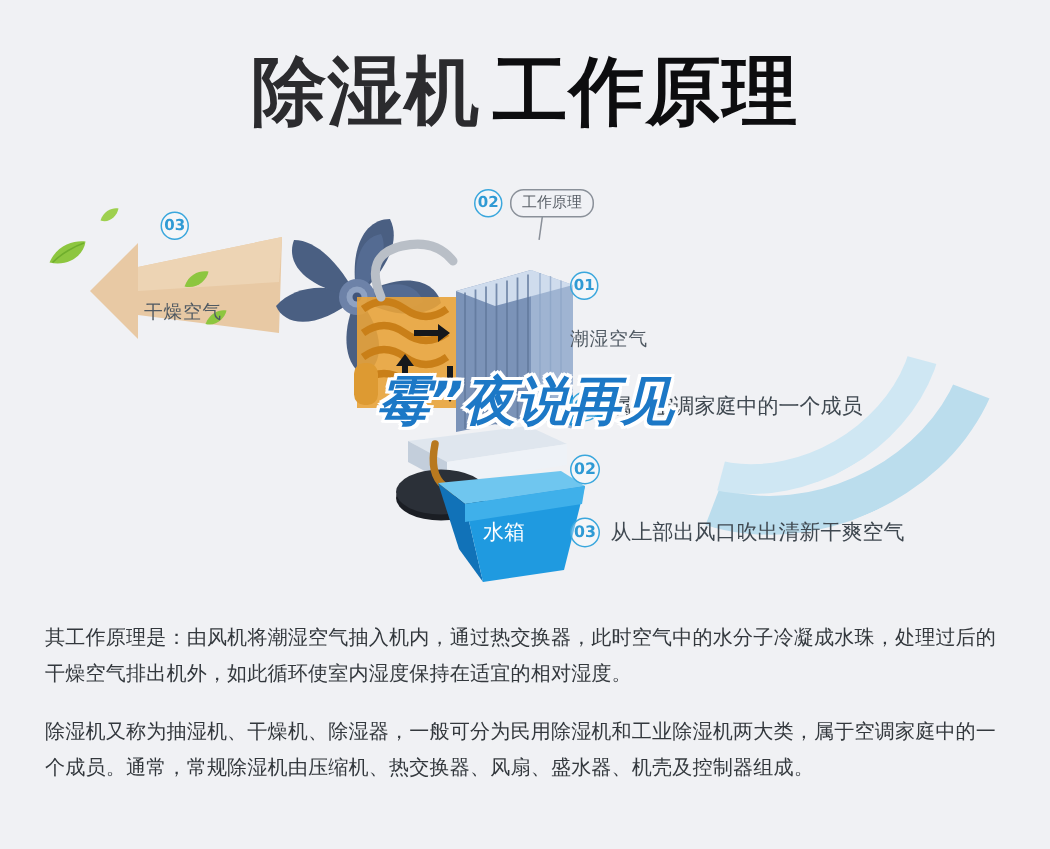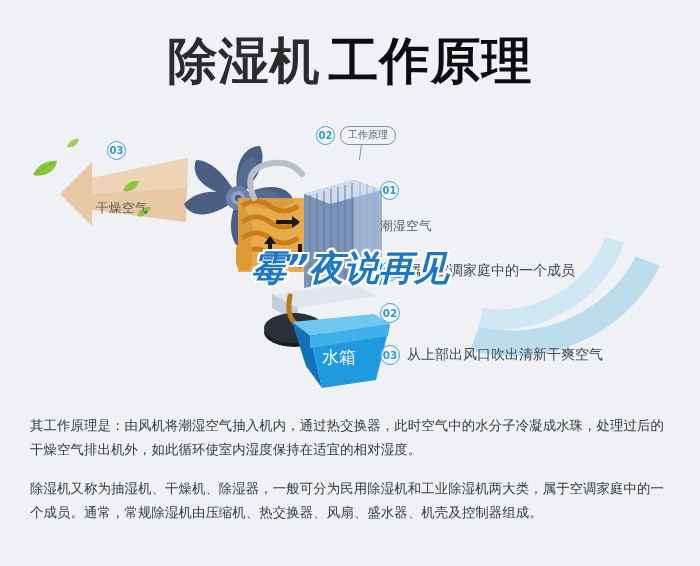--- a/index.html
+++ b/index.html
@@ -184,21 +184,21 @@
     top: 62px;
   }
   .label-humid {
     left: 380px;
     top: 100px;
   }
   .label-tank {
     left: 322px;
     top: 228px;
     color: #ffffff;
-    font-size: 17px;
+    font-size: 14px;
     letter-spacing: 0;
   }
 
   
   .tank {
     position: absolute;
     left: 288px;
     top: 196px;
     width: 108px;
     height: 80px;

